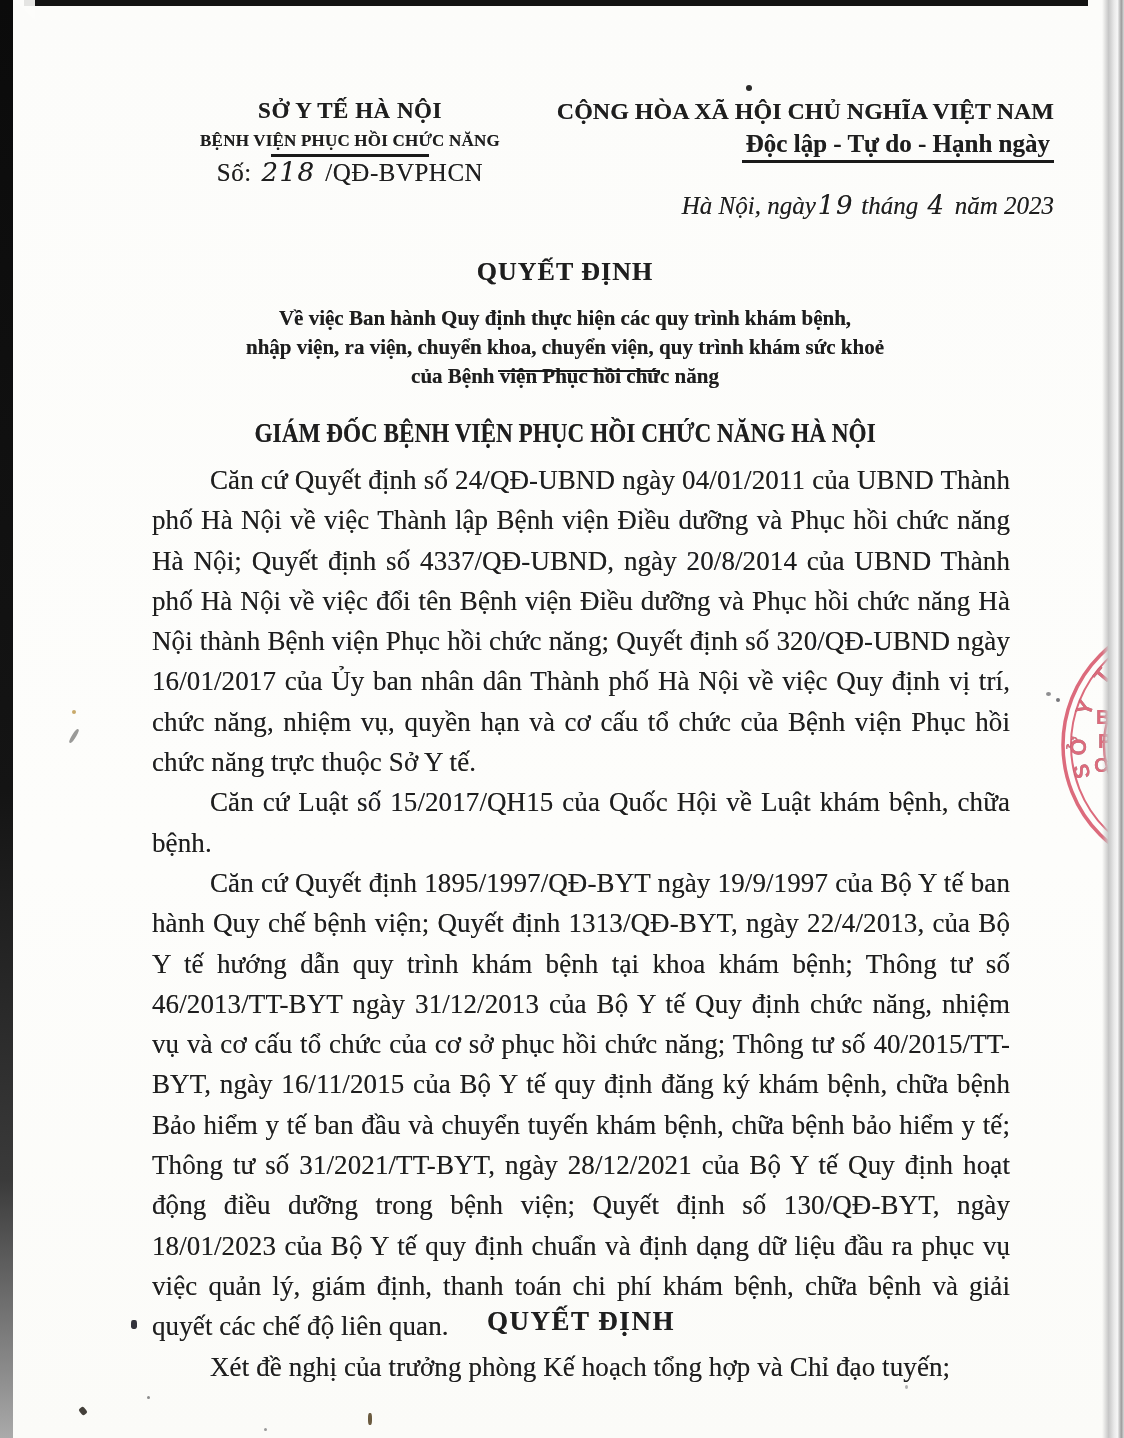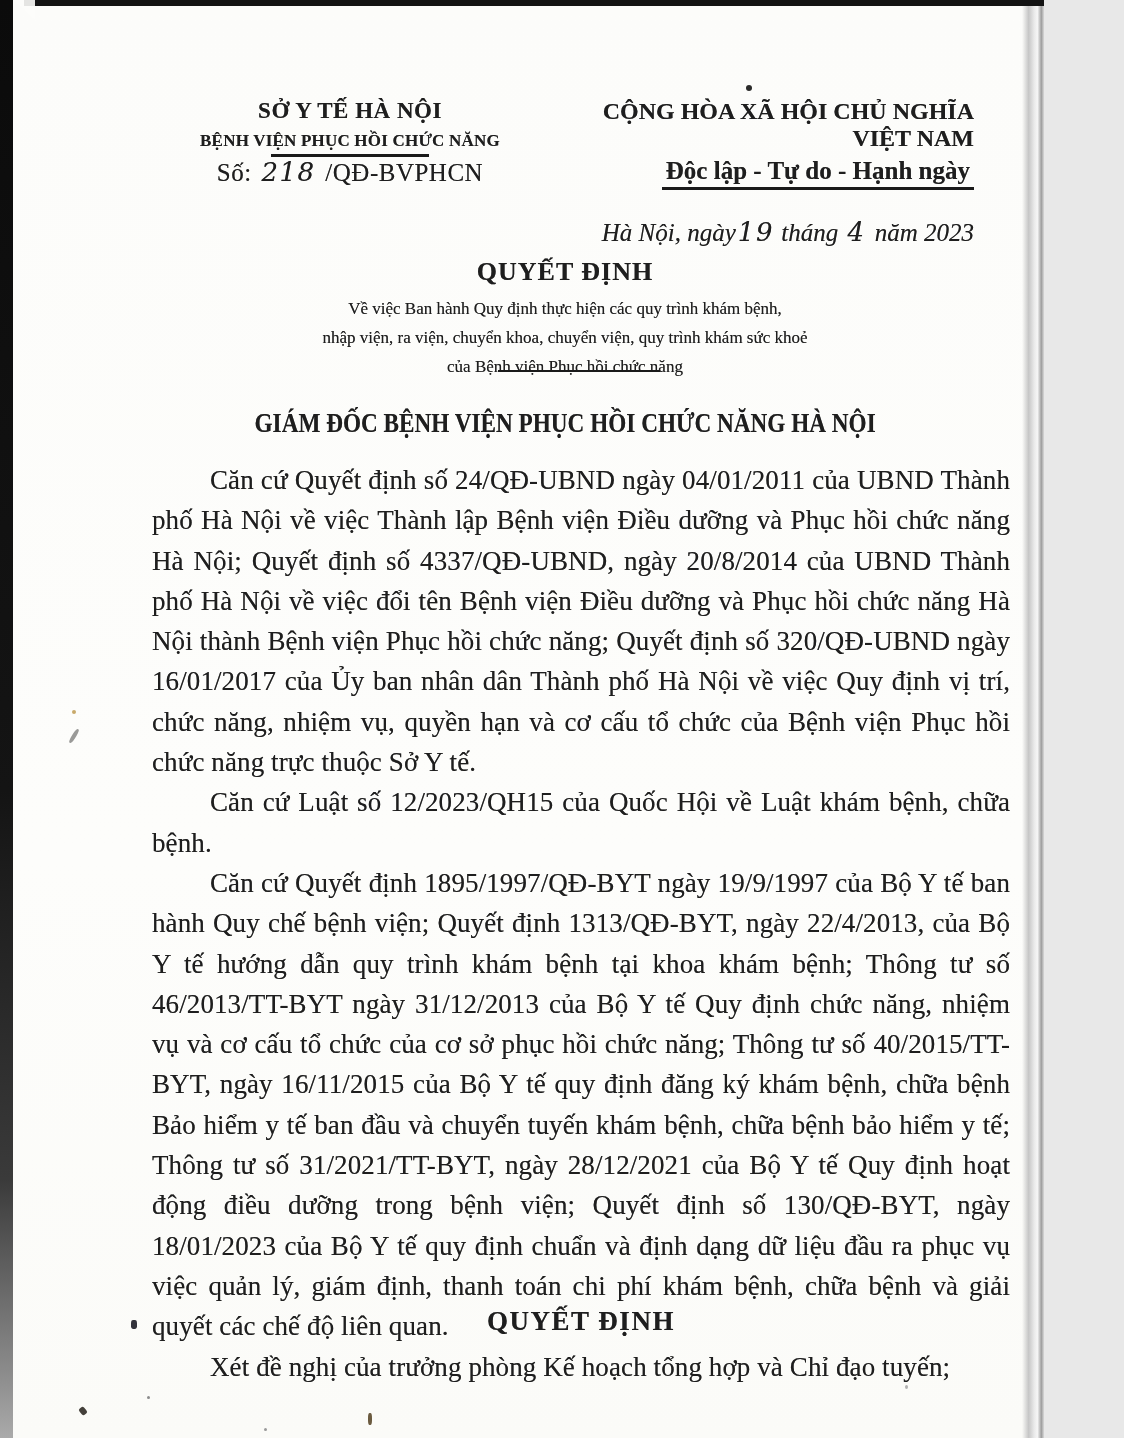--- a/index.html
+++ b/index.html
@@ -1,17 +1,17 @@
 <!DOCTYPE html>
 <html><head>
 <meta charset="utf-8">
 <style>
   html,body { margin:0; padding:0; background:#e8e8e8; }
   .page {
-    position:relative; width:1044px; height:1438px;
+    position:relative; width:1124px; height:1438px;
     background:linear-gradient(180deg,#fcfcfa 0%, #fdfdfb 60%, #fbfbf8 100%);
     font-family:"Liberation Serif", serif;
     color:#1e1e1e; overflow:hidden;
     text-shadow:0 0 0.5px rgba(20,20,20,0.55);
   }
   
   .edge-left { position:absolute; left:0; top:0; width:13px; height:1438px;
     background:linear-gradient(180deg,#0b0b0b 0%,#141414 55%,#3a3a3a 82%,#8f8f8f 96%,#aaa 100%); z-index:5;}
   .edge-top { position:absolute; left:24px; top:0; width:1064px; height:6px; background:#131313; z-index:5;}
   .corner-notch { position:absolute; left:13px; top:0; width:22px; height:20px; background:#fdfdfb; z-index:6;
@@ -28,21 +28,21 @@
   .so-line { font-size:25px; letter-spacing:.5px; }
   .nat1 { font-weight:bold; font-size:24px; }
   .nat2 { display:inline-block; font-weight:bold; font-size:25px; margin-top:5px;
     padding:0 4px 2px 4px; border-bottom:3.5px solid #1a1a1a; }
   .date-line { margin-top:27px; font-style:italic; font-size:25px; }
   .hand { font-family:"DejaVu Serif", serif; font-style:italic; font-size:26px; letter-spacing:1.5px; margin:0 3px; }
   .hand-day { margin-left:2px; margin-right:1px; }
   
   .title-block { position:absolute; top:257px; left:90px; width:950px; text-align:center; }
   .heading { font-weight:bold; font-size:26px; letter-spacing:1px; }
-  .subtitle { font-weight:normal; font-size:17px; line-height:29px; margin-top:7px; }
+  .subtitle { font-weight:bold; font-size:21px; line-height:29px; margin-top:17px; }
   .partial-underline { position:absolute; left:408px; top:113px; width:162px; border-bottom:2.5px solid #1a1a1a; }
   .issuer { margin-top:27px; font-weight:bold; font-size:27px; transform:scaleX(.86); transform-origin:50% 50%; white-space:nowrap; }
   
   .body-text { position:absolute; top:460px; left:152px; width:858px;
     font-size:27px; line-height:40.3px; text-align:justify; letter-spacing:.1px; }
   .body-text p { margin:0; text-indent:58px; }
   .closing { position:absolute; top:1306px; left:152px; width:858px; text-align:center;
     font-weight:bold; font-size:27px; letter-spacing:1.5px; }
   
   .stamp-wrap { position:absolute; left:1030px; top:598px; width:200px; height:300px; z-index:3;
@@ -101,21 +101,21 @@
       <div>Về việc Ban hành Quy định thực hiện các quy trình khám bệnh,</div>
       <div>nhập viện, ra viện, chuyển khoa, chuyển viện, quy trình khám sức khoẻ</div>
       <div>của Bệnh viện Phục hồi chức năng</div>
     </div>
     <div class="partial-underline"></div>
     <div><span class="issuer" style="display:inline-block">GIÁM ĐỐC BỆNH VIỆN PHỤC HỒI CHỨC NĂNG HÀ NỘI</span></div>
   </div>
 
   <div class="body-text">
     <p>Căn cứ Quyết định số 24/QĐ-UBND ngày 04/01/2011 của UBND Thành phố Hà Nội về việc Thành lập Bệnh viện Điều dưỡng và Phục hồi chức năng Hà Nội; Quyết định số 4337/QĐ-UBND, ngày 20/8/2014 của UBND Thành phố Hà Nội về việc đổi tên Bệnh viện Điều dưỡng và Phục hồi chức năng Hà Nội thành Bệnh viện Phục hồi chức năng; Quyết định số 320/QĐ-UBND ngày 16/01/2017 của Ủy ban nhân dân Thành phố Hà Nội về việc Quy định vị trí, chức năng, nhiệm vụ, quyền hạn và cơ cấu tổ chức của Bệnh viện Phục hồi chức năng trực thuộc Sở Y tế.</p>
-    <p>Căn cứ Luật số 12/2023/QH15 của Quốc Hội về Luật khám bệnh, chữa bệnh.</p>
+    <p>Căn cứ Luật số 15/2017/QH15 của Quốc Hội về Luật khám bệnh, chữa bệnh.</p>
     <p>Căn cứ Quyết định 1895/1997/QĐ-BYT ngày 19/9/1997 của Bộ Y tế ban hành Quy chế bệnh viện; Quyết định 1313/QĐ-BYT, ngày 22/4/2013, của Bộ Y tế hướng dẫn quy trình khám bệnh tại khoa khám bệnh; Thông tư số 46/2013/TT-BYT ngày 31/12/2013 của Bộ Y tế Quy định chức năng, nhiệm vụ và cơ cấu tổ chức của cơ sở phục hồi chức năng; Thông tư số 40/2015/TT-BYT, ngày 16/11/2015 của Bộ Y tế quy định đăng ký khám bệnh, chữa bệnh Bảo hiểm y tế ban đầu và chuyển tuyến khám bệnh, chữa bệnh bảo hiểm y tế; Thông tư số 31/2021/TT-BYT, ngày 28/12/2021 của Bộ Y tế Quy định hoạt động điều dưỡng trong bệnh viện; Quyết định số 130/QĐ-BYT, ngày 18/01/2023 của Bộ Y tế quy định chuẩn và định dạng dữ liệu đầu ra phục vụ việc quản lý, giám định, thanh toán chi phí khám bệnh, chữa bệnh và giải quyết các chế độ liên quan.</p>
     <p>Xét đề nghị của trưởng phòng Kế hoạch tổng hợp và Chỉ đạo tuyến;</p>
   </div>
 
   <div class="closing">QUYẾT ĐỊNH</div>
 
   <div class="stamp-wrap">
     <svg width="200" height="300" viewBox="0 0 200 300">
       <g stroke="#d8576b" fill="none">
         <circle cx="160" cy="147" r="127" stroke-width="3.5"></circle>

